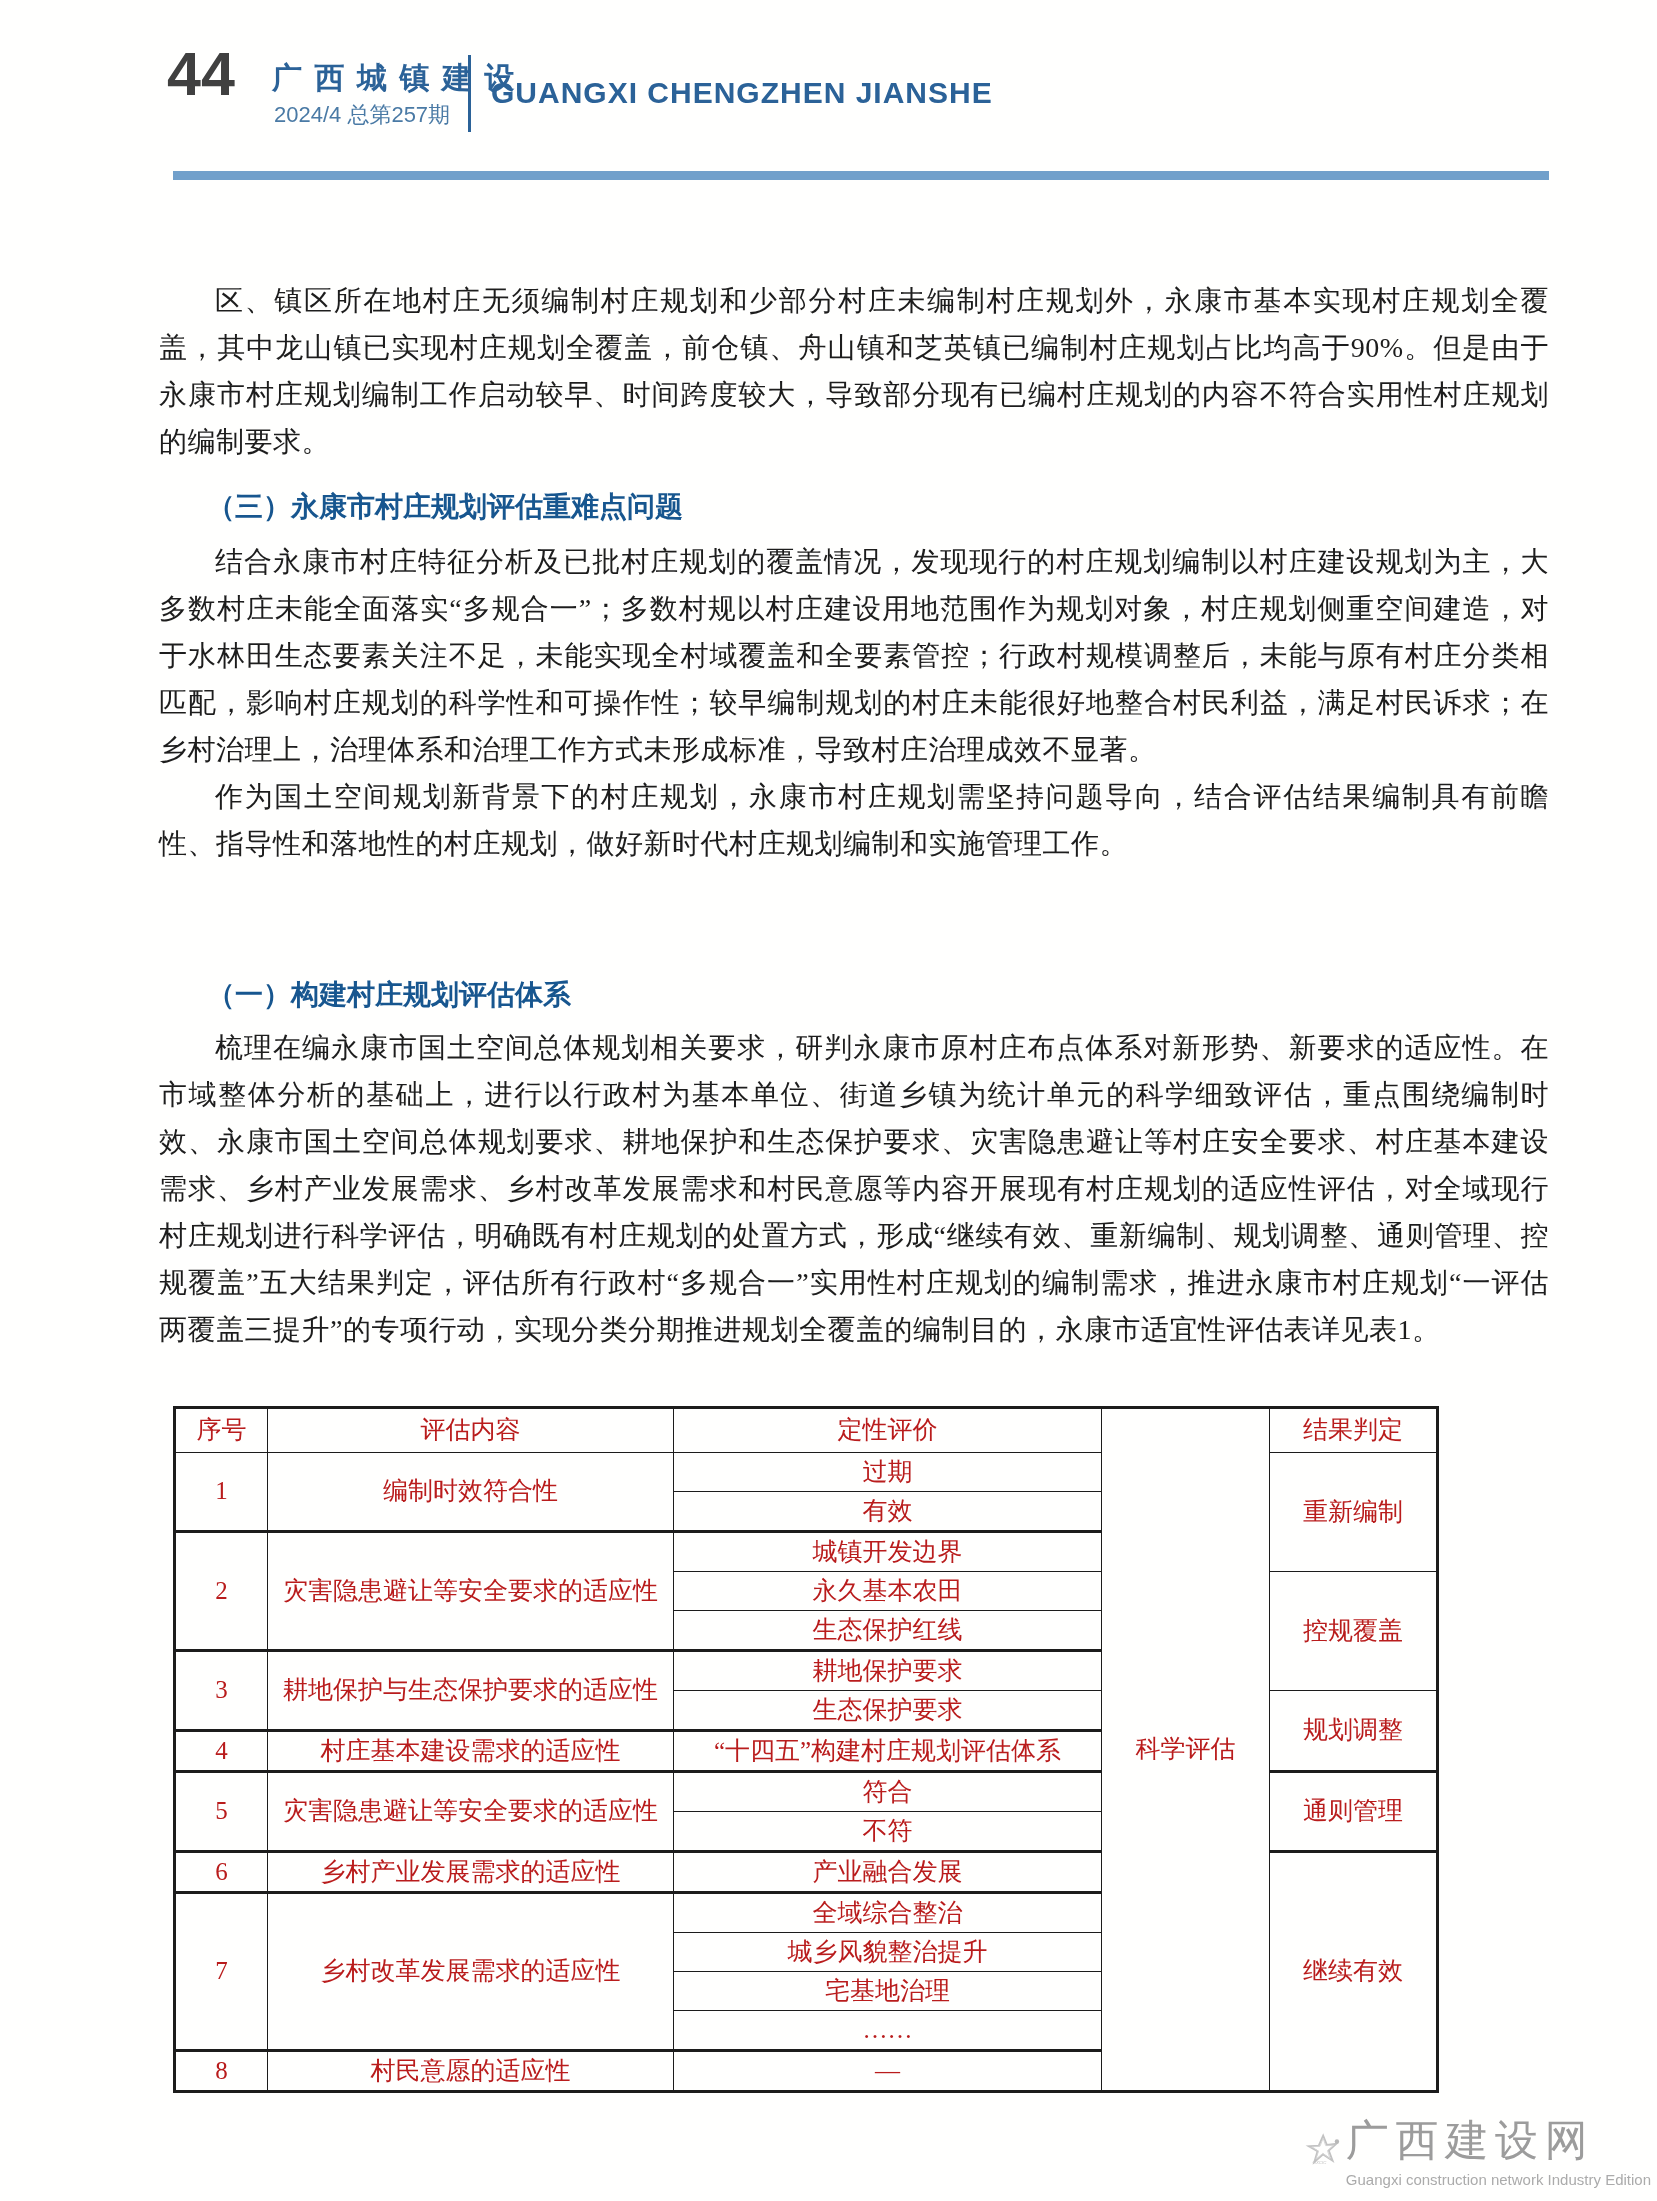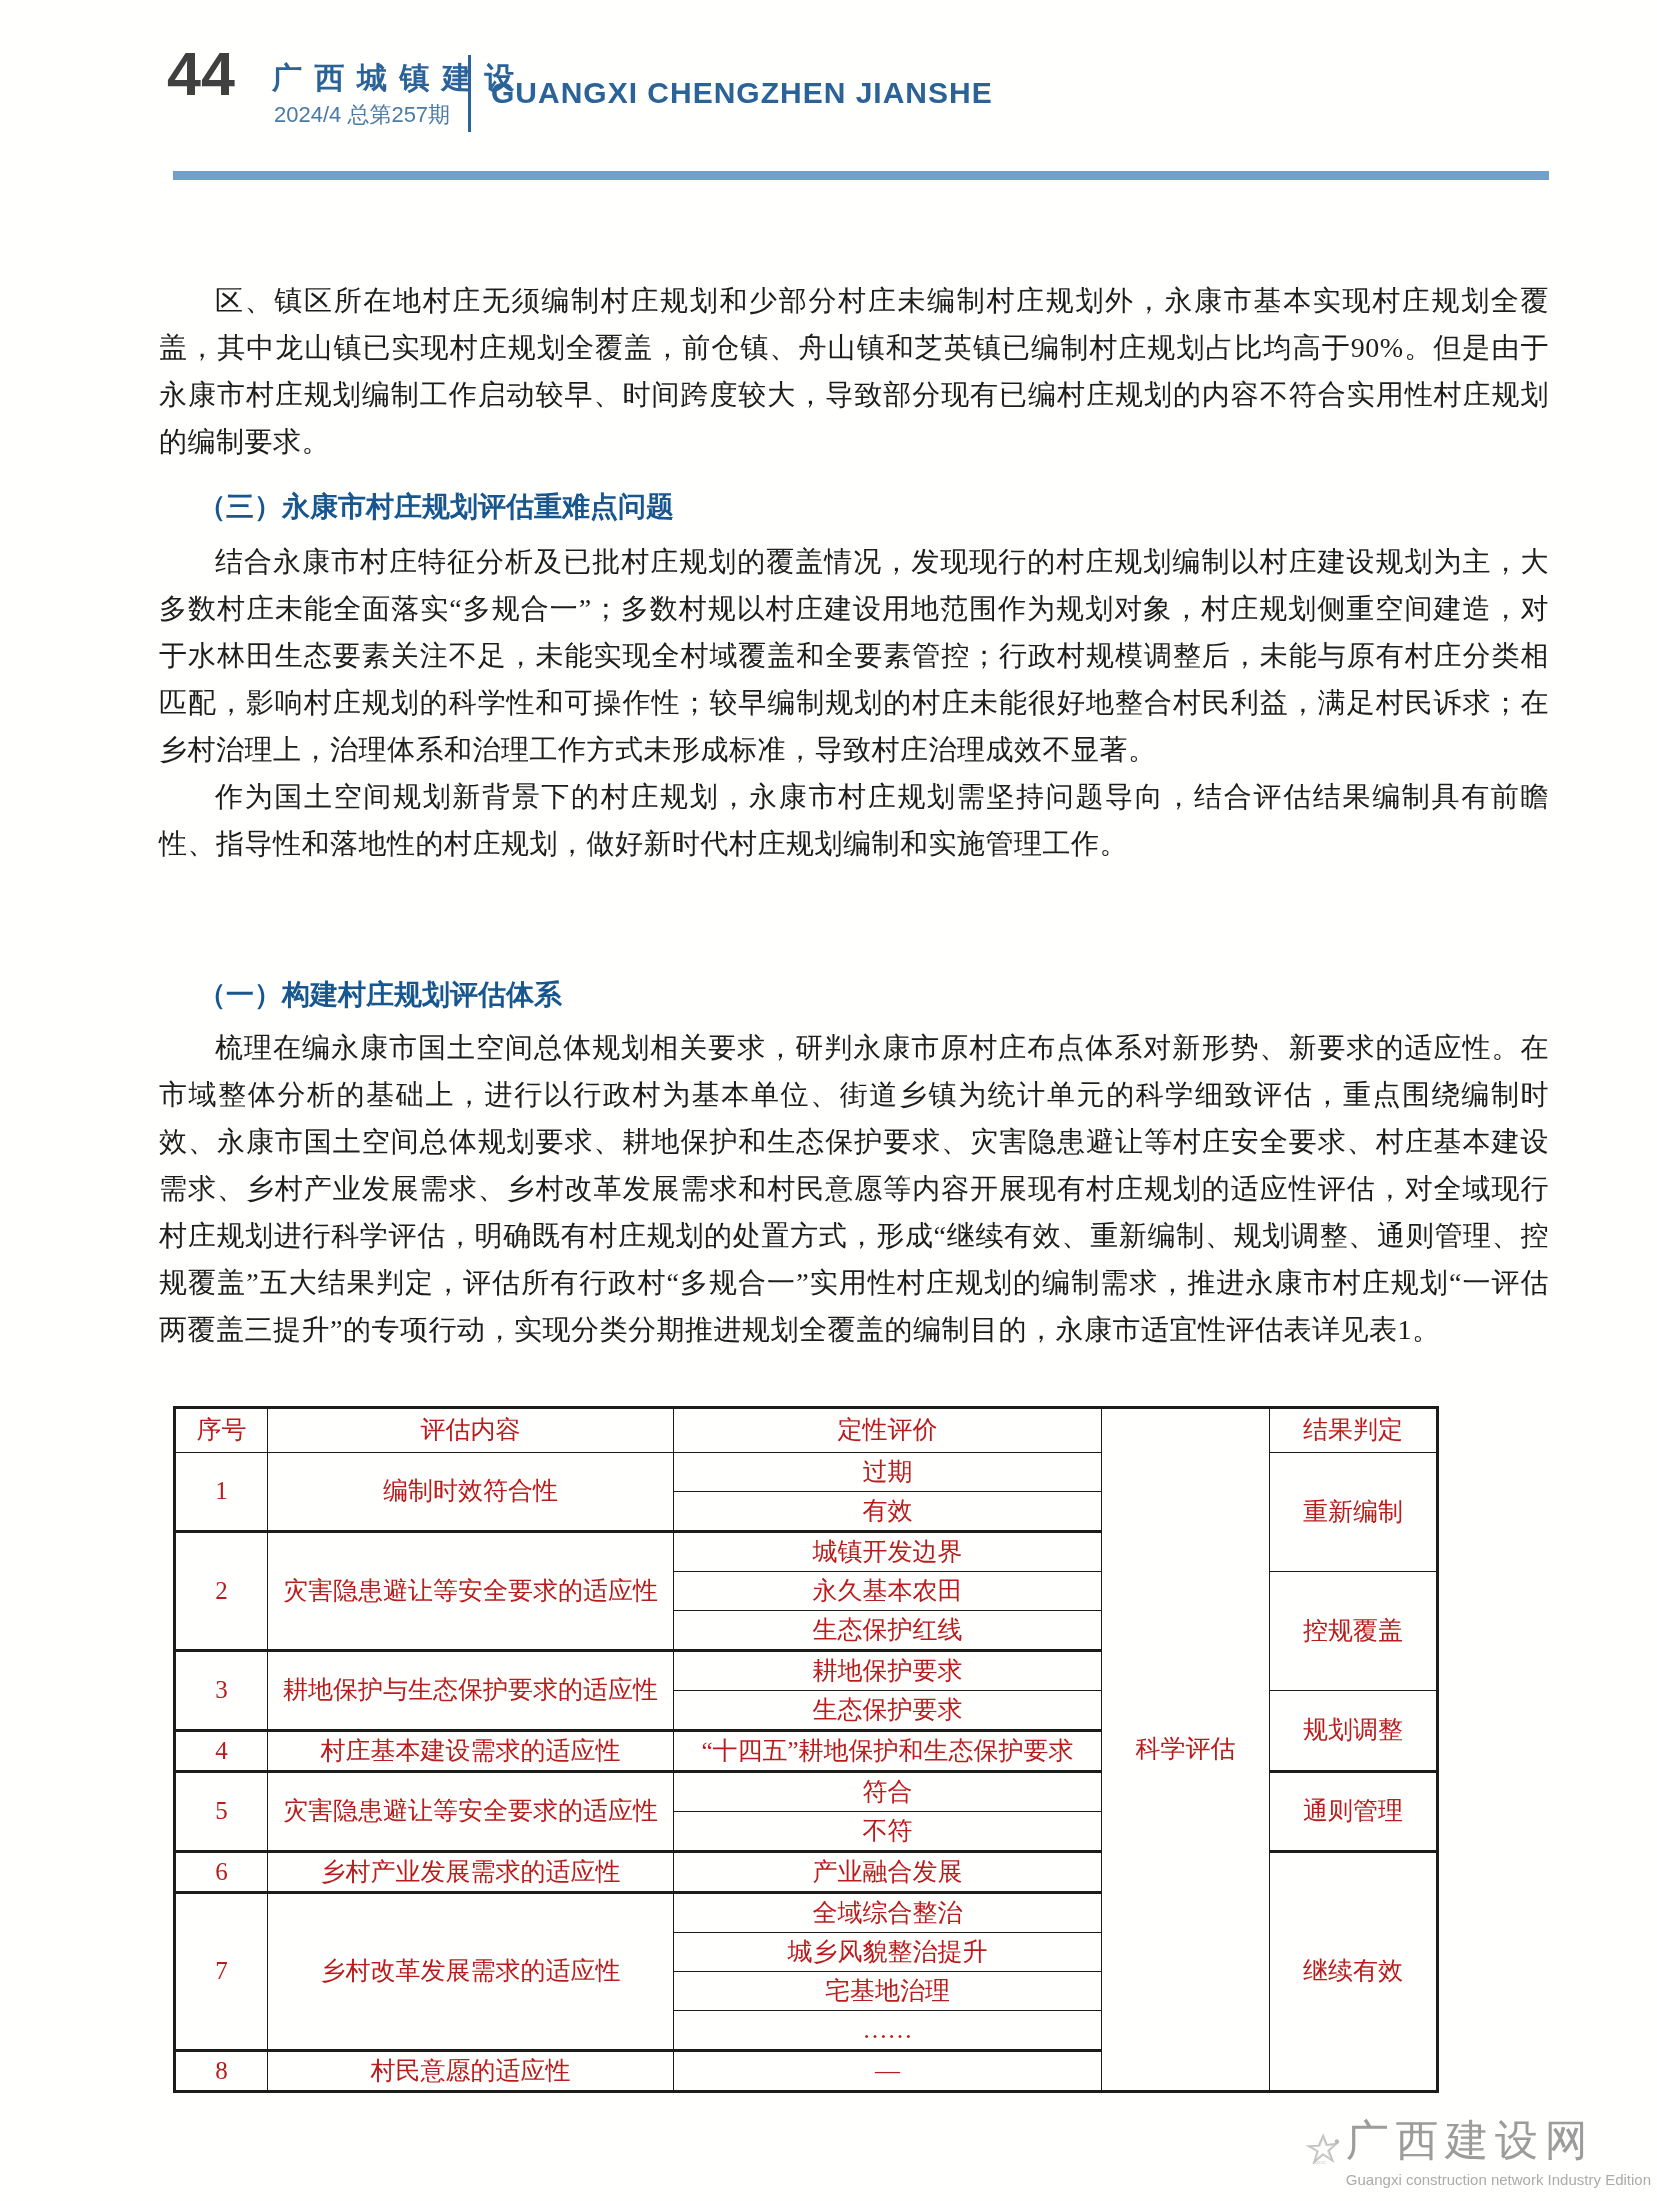--- a/index.html
+++ b/index.html
@@ -14,21 +14,21 @@
   .jissue{position:absolute;left:274px;top:100px;font-size:22px;color:#4a7aa5;
           font-family:"Liberation Sans",sans-serif;white-space:nowrap;}
   .jdiv{position:absolute;left:468px;top:55px;width:2.9px;height:77px;background:#2b6298;}
   .jtitle-en{position:absolute;left:491px;top:76px;font-size:30px;font-weight:bold;color:#2b6298;
              font-family:"Liberation Sans",sans-serif;white-space:nowrap;letter-spacing:1px;}
   .rule{position:absolute;left:173px;top:171px;width:1376px;height:8.6px;background:#71a0cb;}
 
   
   .para{position:absolute;left:159px;width:1390px;font-size:28px;line-height:47px;color:#1d1d1d;
         text-align:justify;text-indent:2em;letter-spacing:0.5px;}
-  .h3{position:absolute;left:154px;width:1390px;font-size:28px;font-weight:bold;color:#17568f;
+  .h3{position:absolute;left:163px;width:1390px;font-size:28px;font-weight:bold;color:#17568f;
       padding-left:44px;box-sizing:border-box;font-family:"Liberation Sans",sans-serif;}
   .h2{position:absolute;left:159px;width:1390px;font-size:34px;font-weight:bold;color:#17568f;
       padding-left:44px;box-sizing:border-box;font-family:"Liberation Sans",sans-serif;}
   .p1{top:277px;} .h3-3{top:488px;} .p2{top:538px;} .p3{top:773px;}
   .h2-main{top:918px;} .h3-1{top:976px;} .p4{top:1024px;}
 
   
   .caption{position:absolute;left:173px;top:1364px;width:1263px;text-align:center;font-size:26px;
            font-weight:bold;color:#17568f;font-family:"Liberation Sans",sans-serif;}
   .tablewrap{position:absolute;left:173px;top:1406px;}
@@ -113,21 +113,21 @@
         <td rowspan="2">耕地保护与生态保护要求的适应性</td>
         <td>耕地保护要求</td>
       </tr>
       <tr class="sub">
         <td>生态保护要求</td>
         <td rowspan="2" class="rb">规划调整</td>
       </tr>
       <tr class="sub gb">
         <td>4</td>
         <td>村庄基本建设需求的适应性</td>
-        <td>“十四五”耕地保护和生态保护要求</td>
+        <td>“十四五”构建村庄规划评估体系</td>
       </tr>
       <tr class="sub gb">
         <td rowspan="2">5</td>
         <td rowspan="2">灾害隐患避让等安全要求的适应性</td>
         <td>符合</td>
         <td rowspan="2" class="rb">通则管理</td>
       </tr>
       <tr class="sub">
         <td>不符</td>
       </tr>

